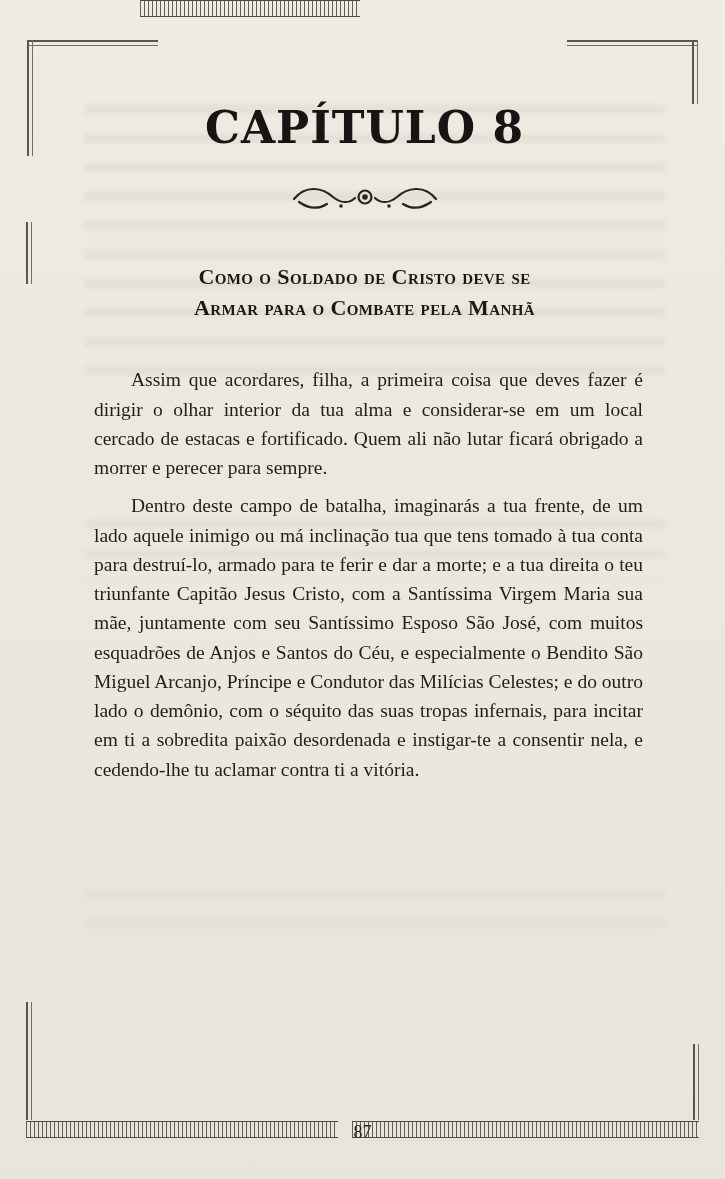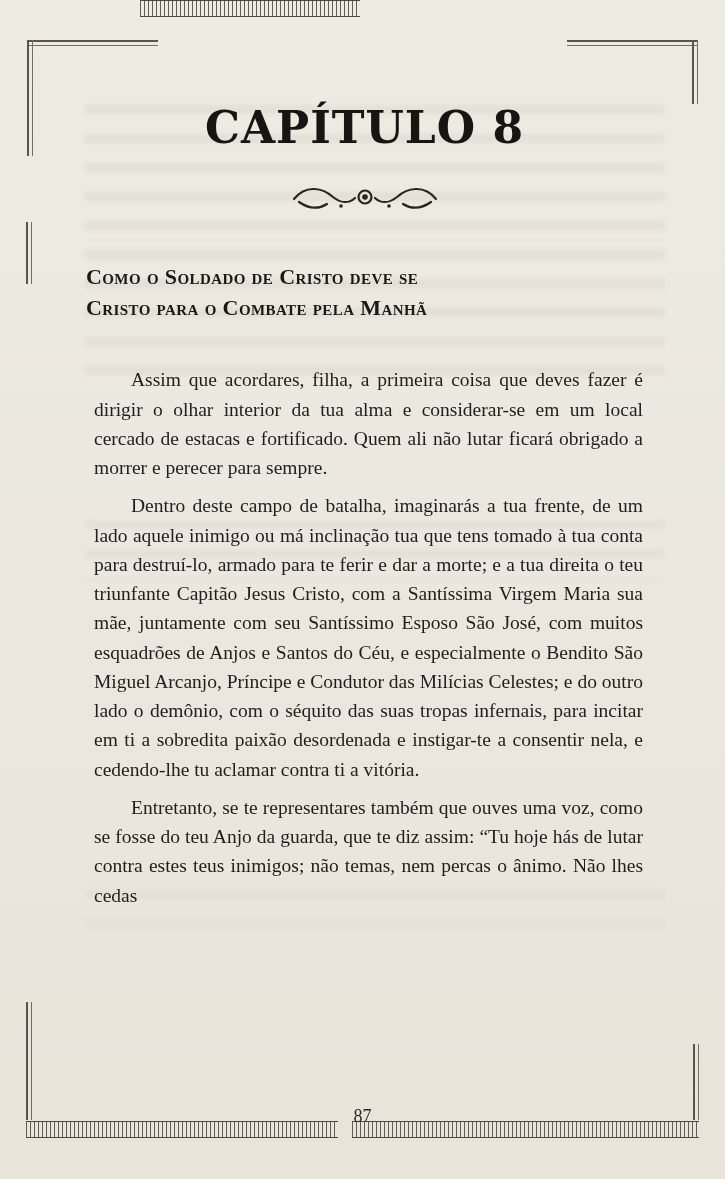--- a/index.html
+++ b/index.html
@@ -68,21 +68,21 @@
     font-size: 44px;
     letter-spacing: 1px;
     color: #171411;
   }
   .ornament {
     display: block;
     margin: 26px auto 0;
   }
   .subtitle {
     margin-top: 44px;
-    text-align: left;
+    text-align: center;
     font-variant: small-caps;
     font-weight: bold;
     font-size: 22px;
     letter-spacing: 0.4px;
     line-height: 1.42;
     color: #1b1815;
   }
   .body-text {
     margin-top: 42px;
     font-size: 19.5px;
@@ -94,21 +94,21 @@
   .body-text p {
     margin: 9px 0 0;
     text-indent: 37px;
   }
   .body-text p:first-child { margin-top: 0; }
 
   .page-number {
     position: absolute;
     left: 0;
     right: 0;
-    bottom: 52px;
+    bottom: 36px;
     text-align: center;
     font-size: 18px;
     color: #2a2622;
   }
 </style>
 </head>
 <body>
 
 <div class="page">
 
@@ -139,26 +139,25 @@
         <path d="M144 23 C 134 30, 124 30, 116 25"></path>
         <circle cx="78" cy="18" r="6.5"></circle>
       </g>
       <circle cx="78" cy="18" r="2.8" fill="#2a261f"></circle>
       <circle cx="54" cy="27" r="1.8" fill="#2a261f"></circle>
       <circle cx="102" cy="27" r="1.8" fill="#2a261f"></circle>
     </svg>
 
     <div class="subtitle">
       <div>Como o Soldado de Cristo deve se</div>
-      <div>Cristo para o Combate pela Manhã</div>
+      <div>Armar para o Combate pela Manhã</div>
     </div>
 
     <div class="body-text">
       <p>Assim que acordares, filha, a primeira coisa que deves fazer é dirigir o olhar interior da tua alma e considerar-se em um local cercado de estacas e fortificado. Quem ali não lutar ficará obrigado a morrer e perecer para sempre.</p>
       <p>Dentro deste campo de batalha, imaginarás a tua frente, de um lado aquele inimigo ou má inclinação tua que tens tomado à tua conta para destruí-lo, armado para te ferir e dar a morte; e a tua direita o teu triunfante Capitão Jesus Cristo, com a Santíssima Virgem Maria sua mãe, juntamente com seu Santíssimo Esposo São José, com muitos esquadrões de Anjos e Santos do Céu, e especialmente o Bendito São Miguel Arcanjo, Príncipe e Condutor das Milícias Celestes; e do outro lado o demônio, com o séquito das suas tropas infernais, para incitar em ti a sobredita paixão desordenada e instigar-te a consentir nela, e cedendo-lhe tu aclamar contra ti a vitória.</p>
-      <p>Entretanto, se te representares também que ouves uma voz, como se fosse do teu Anjo da guarda, que te diz assim: “Tu hoje hás de lutar contra estes teus inimigos; não temas, nem percas o ânimo. Não lhes cedas</p>
     </div>
 
   </div>
 
   <div class="page-number">87</div>
 
 </div>
 
 </body></html>

